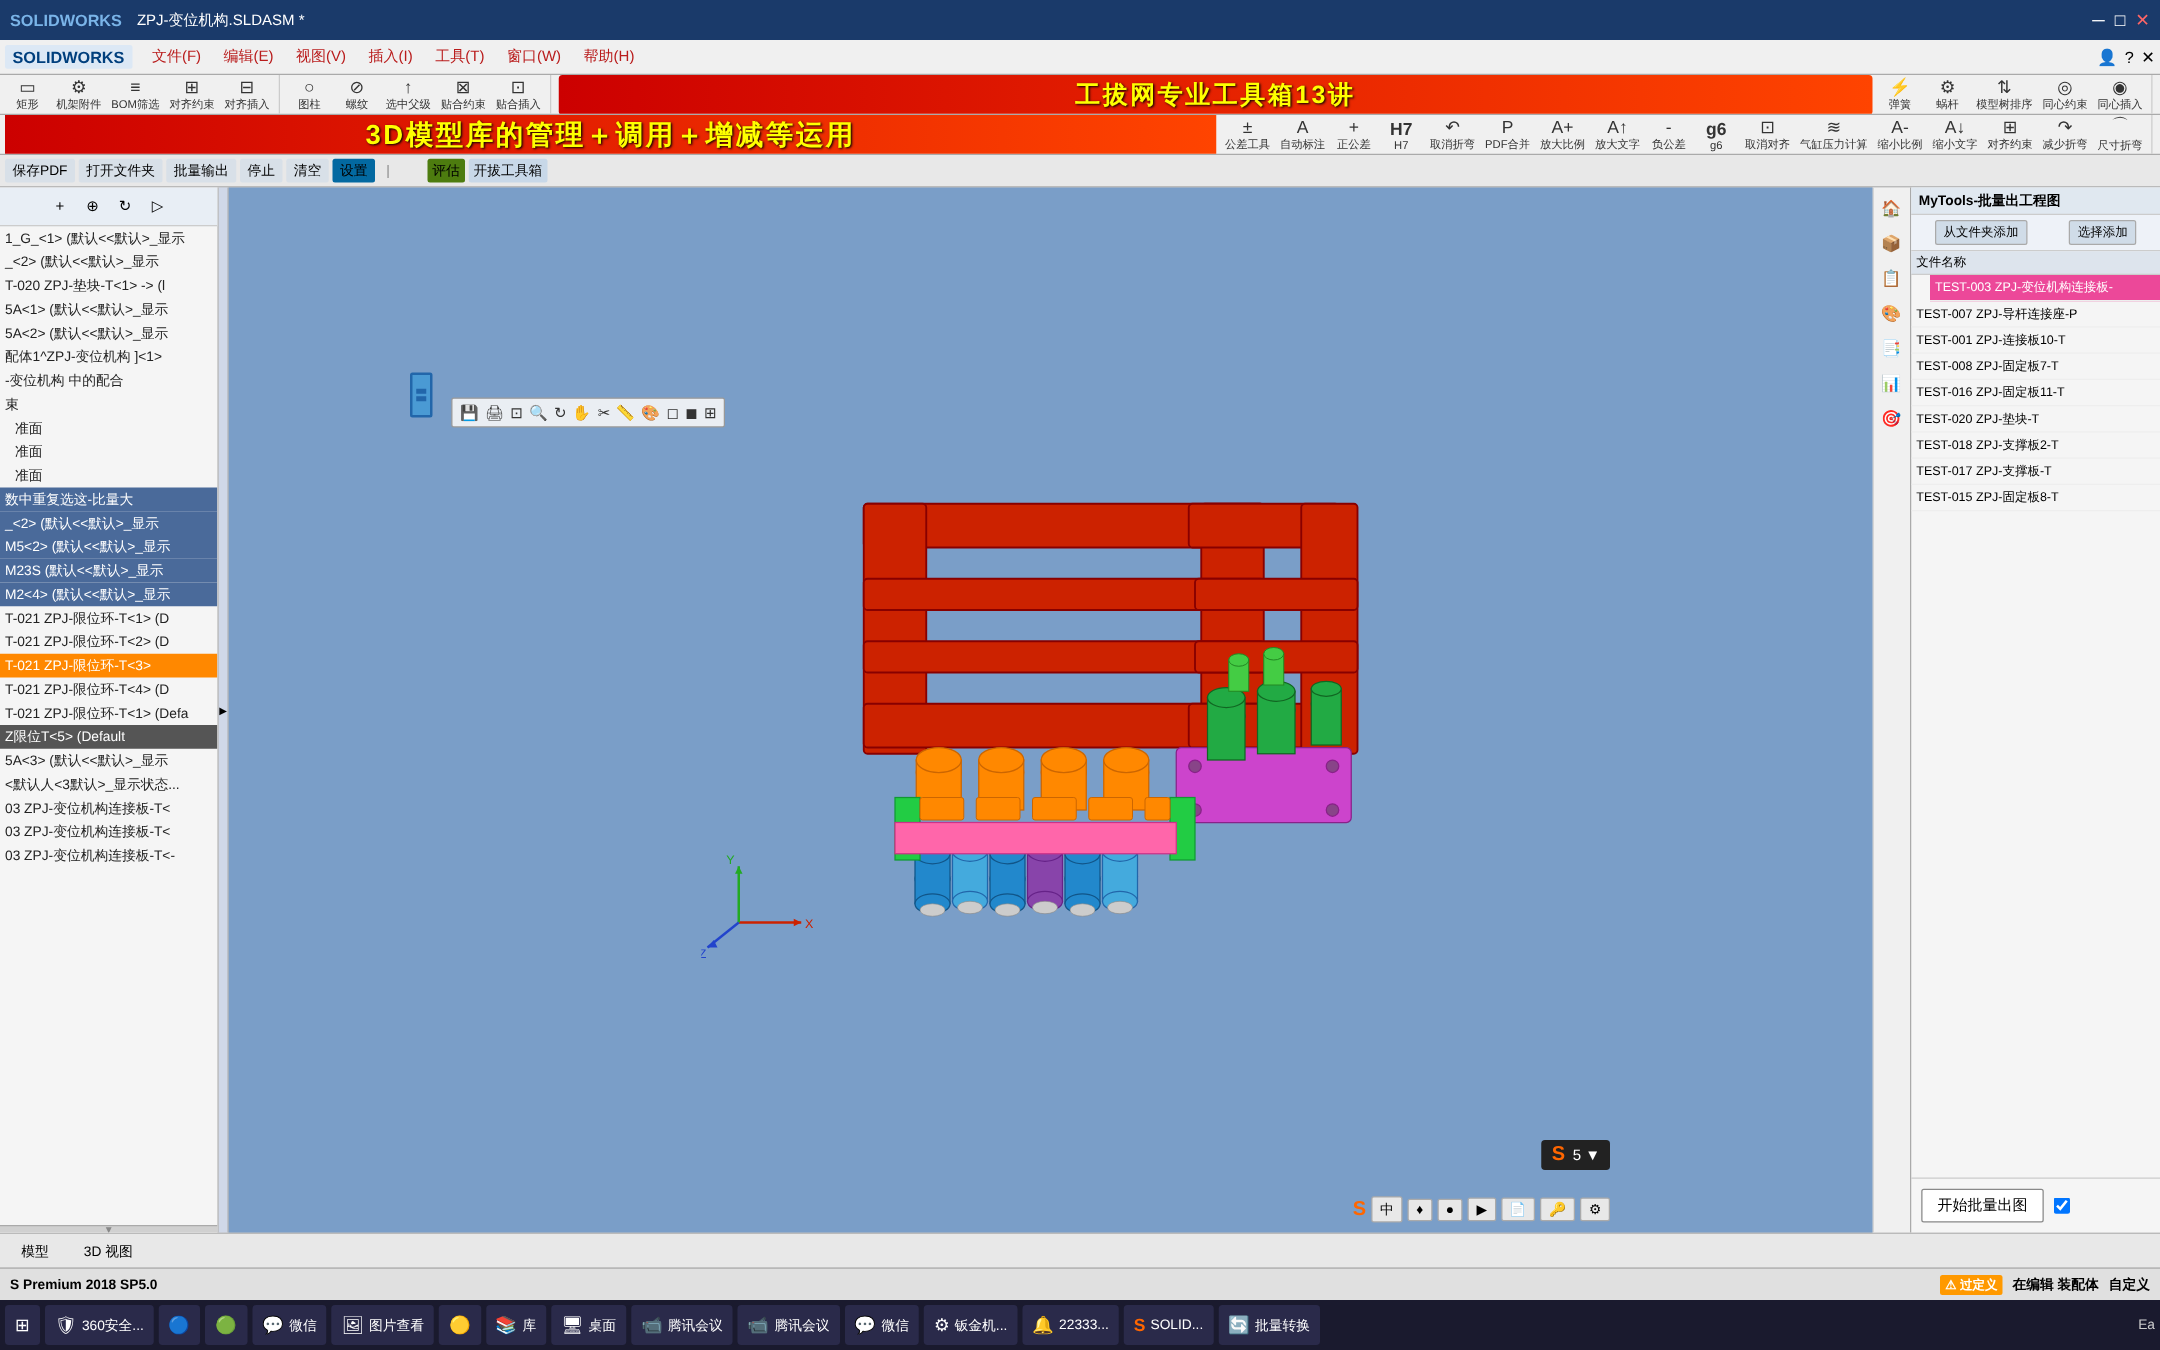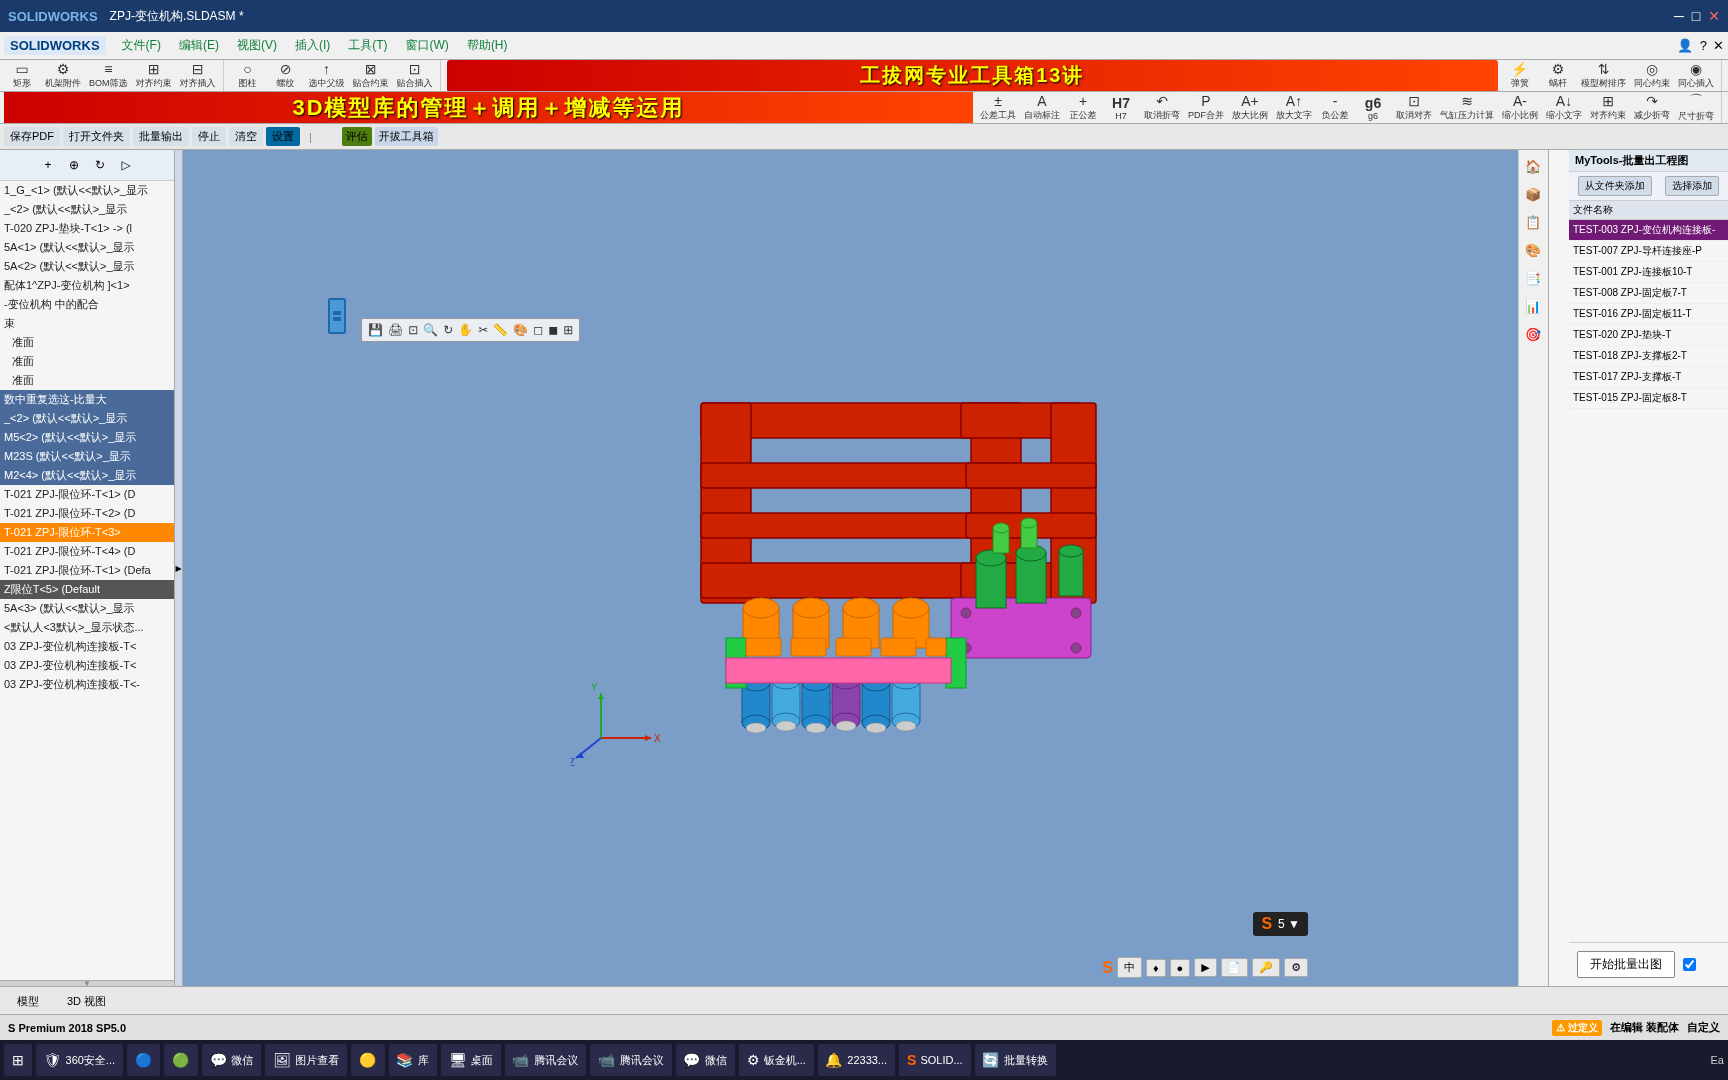--- a/index.html
+++ b/index.html
@@ -2,21 +2,21 @@
 <html><head>
   <meta charset="utf-8">
   <style>
     * { margin: 0; padding: 0; box-sizing: border-box; }
     body { width: 1728px; height: 1080px; overflow: hidden; font-family: 'SimSun', '宋体', sans-serif; font-size: 12px; background: #c8c8c8; position: relative; }
 
     
     #menu-bar { display: flex; align-items: center; background: #f0f0f0; height: 28px; border-bottom: 1px solid #aaa; padding: 0 4px; }
     #menu-bar .logo { font-weight: bold; font-size: 13px; color: #003f7d; margin-right: 8px; background: #dce8f5; padding: 2px 6px; border-radius: 2px; }
     #menu-bar .menu-items { display: flex; gap: 2px; }
-    #menu-bar .menu-item { padding: 2px 8px; cursor: pointer; font-size: 12px; color: #15803d; }
+    #menu-bar .menu-item { padding: 2px 8px; cursor: pointer; font-size: 12px; color: #b91c1c; }
     #menu-bar .right-icons { margin-left: auto; display: flex; align-items: center; gap: 6px; }
 
     
     #toolbar1 { display: flex; align-items: center; background: #f0f0f0; height: 32px; border-bottom: 1px solid #aaa; padding: 2px 4px; gap: 4px; flex-wrap: nowrap; overflow: hidden; }
     .toolbar-group { display: flex; align-items: center; gap: 2px; border-right: 1px solid #ccc; padding-right: 4px; margin-right: 2px; }
     .tb-btn { display: flex; flex-direction: column; align-items: center; justify-content: center; font-size: 10px; color: #333; cursor: pointer; padding: 1px 3px; border-radius: 2px; min-width: 36px; }
     .tb-btn .tb-icon { font-size: 14px; }
     .tb-btn .tb-label { font-size: 9px; white-space: nowrap; }
 
     
@@ -25,27 +25,27 @@
     
     #left-panel { width: 175px; background: #f5f5f5; border-right: 1px solid #aaa; display: flex; flex-direction: column; overflow: hidden; }
     #left-panel .tree-area { flex: 1; overflow-y: auto; overflow-x: hidden; }
     .tree-item { font-size: 11px; padding: 2px 4px; cursor: pointer; white-space: nowrap; overflow: hidden; text-overflow: ellipsis; color: #222; }
 
     
     #viewport { flex: 1; background: #7a9ec8; position: relative; overflow: hidden; }
     #model-area { position: absolute; top: 0; left: 0; right: 0; bottom: 0; display: flex; align-items: center; justify-content: center; }
 
     
-    #right-panel { width: 180px; background: #f5f5f5; border-left: 1px solid #aaa; display: flex; flex-direction: column; padding-left: 20px; }
+    #right-panel { width: 200px; background: #f5f5f5; border-left: 1px solid #aaa; display: flex; flex-direction: column; }
     #right-panel .panel-title { background: #e0e8f0; font-size: 11px; padding: 3px 6px; border-bottom: 1px solid #ccc; font-weight: bold; }
     #right-panel .file-header { display: flex; justify-content: space-around; background: #eef2f8; padding: 4px 2px; border-bottom: 1px solid #ccc; }
     #right-panel .fh-btn { font-size: 10px; cursor: pointer; padding: 2px 6px; background: #d0dce8; border-radius: 2px; border: 1px solid #aaa; }
     #right-panel .file-list-header { background: #dde4ed; font-size: 10px; padding: 2px 4px; border-bottom: 1px solid #ccc; }
     .file-item { font-size: 10px; padding: 3px 4px; cursor: pointer; border-bottom: 1px solid #eee; white-space: nowrap; overflow: hidden; text-overflow: ellipsis; }
-    .file-item.selected { background: #701a75; color: #fff; }
+    .file-item.selected { background: #ec4899; color: #fff; margin-left: 15px; }
 
     
     #bottom-tabs { display: flex; align-items: center; background: #e8e8e8; border-top: 1px solid #aaa; height: 28px; padding: 0 4px; }
     .btab { padding: 3px 12px; font-size: 11px; cursor: pointer; border: 1px solid transparent; border-bottom: none; margin-right: 2px; border-radius: 3px 3px 0 0; }
 
     
     #status-bar { display: flex; align-items: center; background: #e0e0e0; border-top: 1px solid #aaa; height: 26px; padding: 0 8px; font-size: 11px; gap: 16px; font-weight: bold; }
     #status-bar .status-left { display: flex; align-items: center; gap: 8px; }
     #status-bar .status-right { margin-left: auto; display: flex; align-items: center; gap: 8px; }
     .status-badge { background: #ffd700; padding: 1px 4px; border-radius: 2px; font-size: 10px; }

